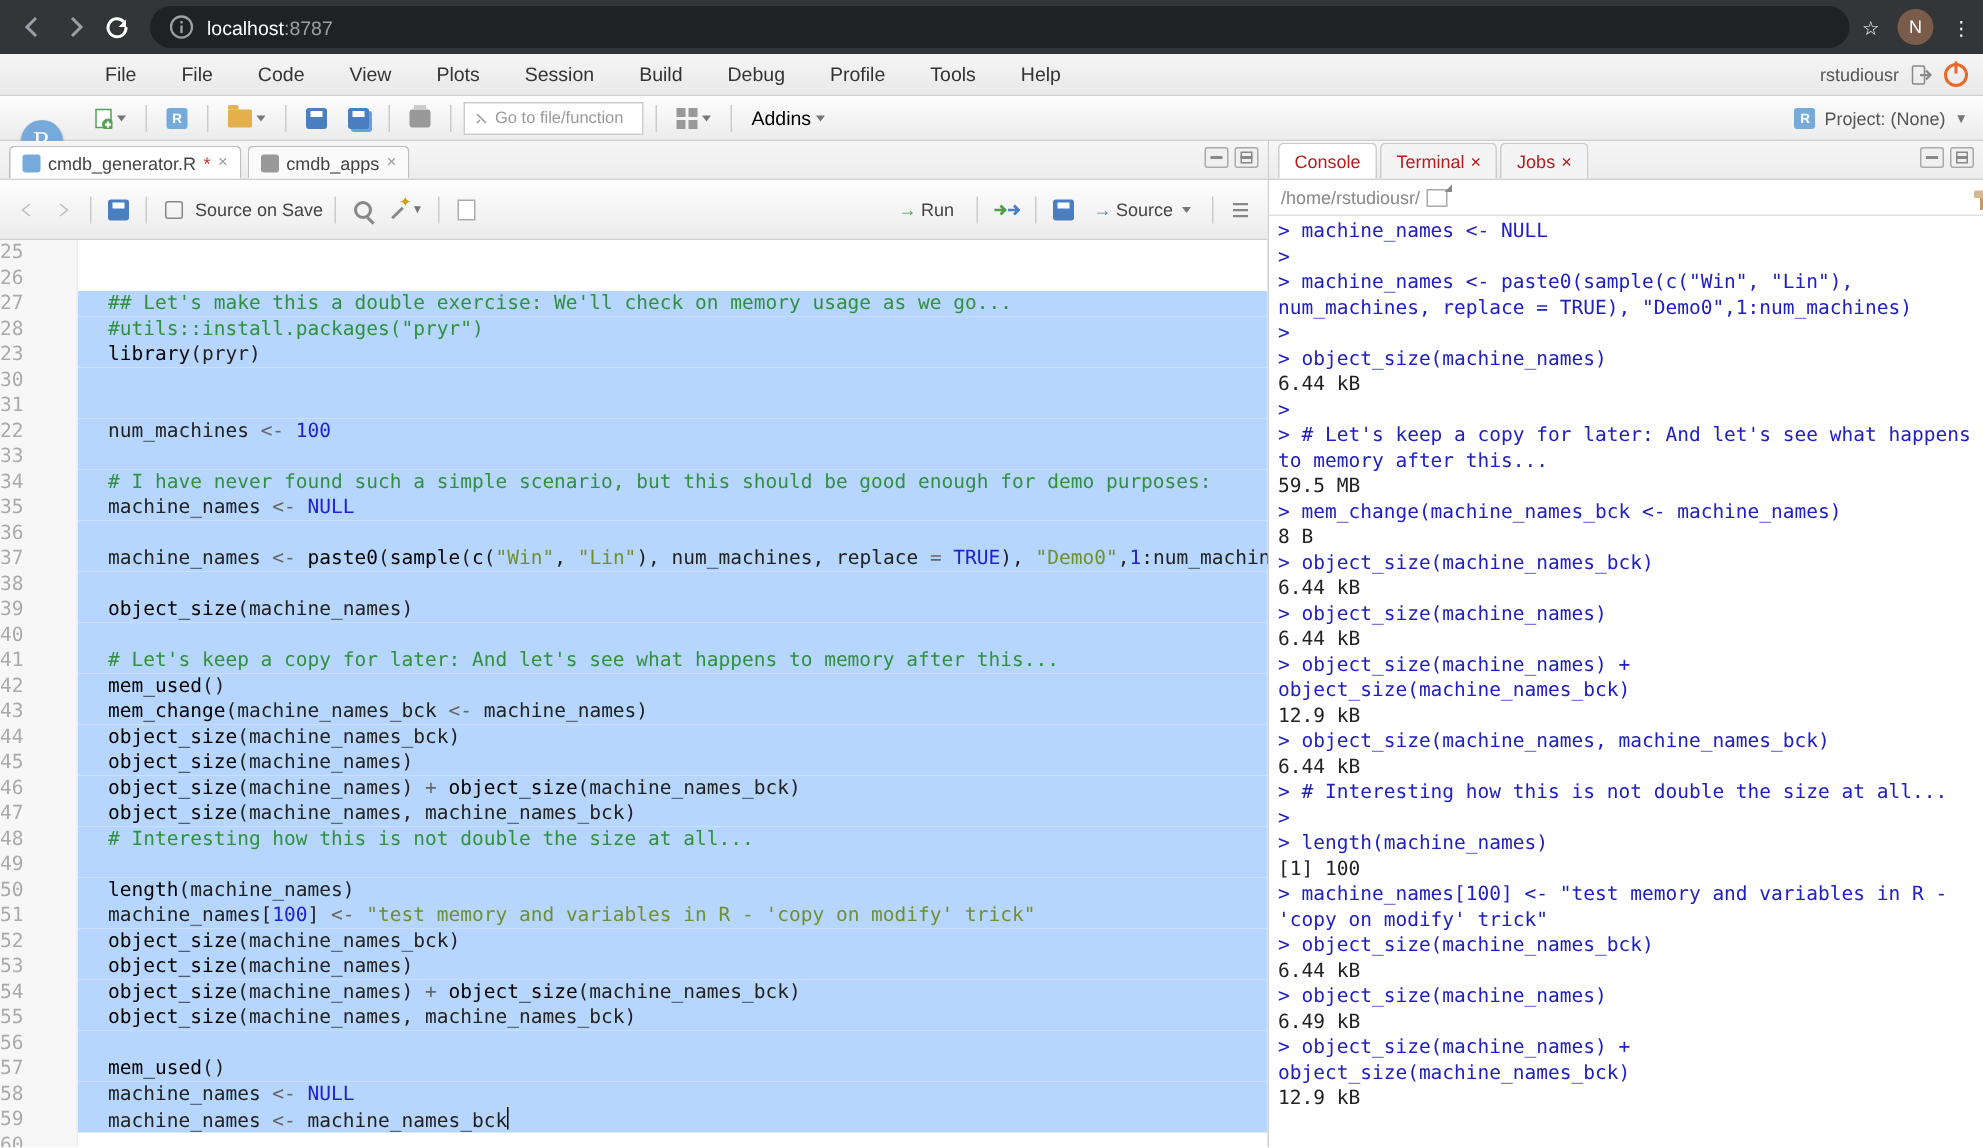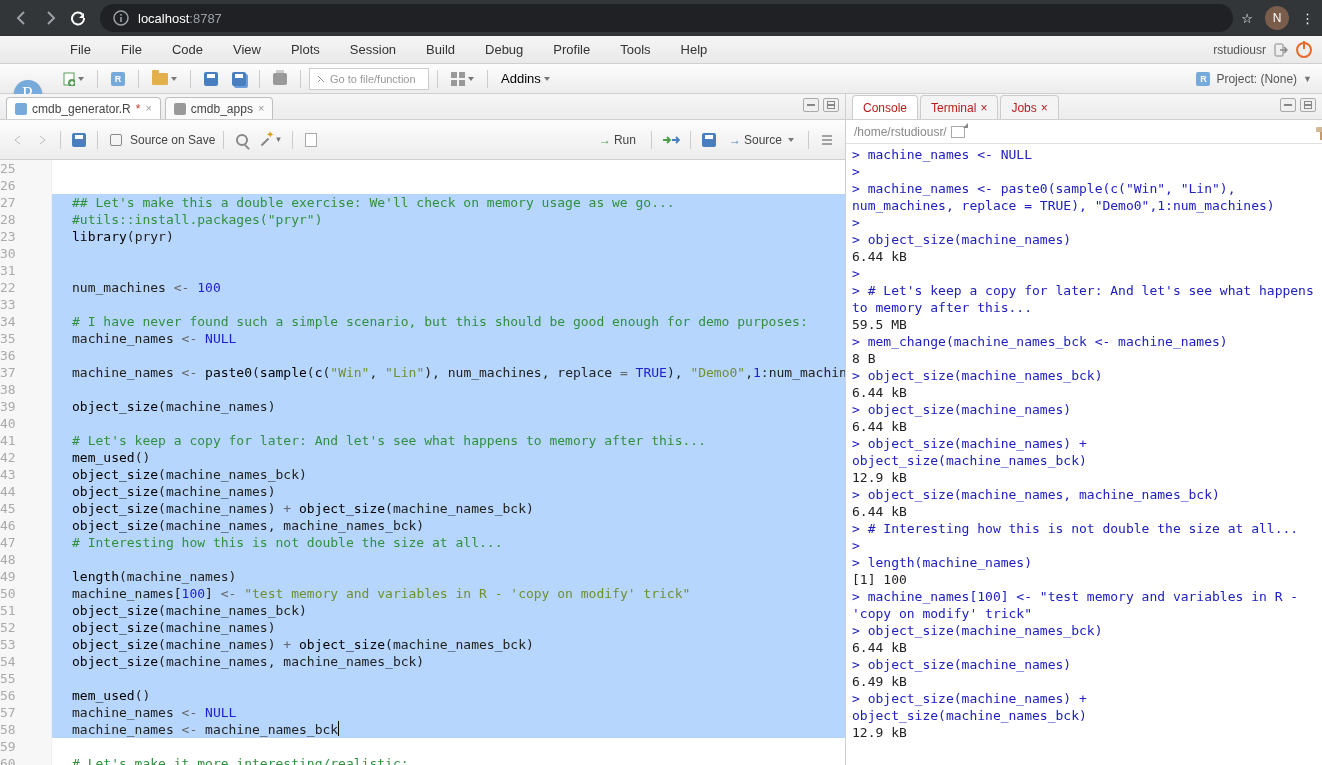--- a/index.html
+++ b/index.html
@@ -378,20 +378,21 @@
           <div class="line sel"></div>
           <div class="line sel"><span class="tk-comment"># I have never found such a simple scenario, but this should be good enough for demo purposes:</span></div>
           <div class="line sel"><span class="tk-text">machine_names </span><span class="tk-op">&lt;- </span><span class="tk-null">NULL</span></div>
           <div class="line sel"></div>
           <div class="line sel"><span class="tk-text">machine_names </span><span class="tk-op">&lt;- </span><span class="tk-func">paste0</span><span class="tk-text">(</span><span class="tk-func">sample</span><span class="tk-text">(</span><span class="tk-func">c</span><span class="tk-text">(</span><span class="tk-string">"Win"</span><span class="tk-text">, </span><span class="tk-string">"Lin"</span><span class="tk-text">), num_machines, replace </span><span class="tk-op">= </span><span class="tk-null">TRUE</span><span class="tk-text">), </span><span class="tk-string">"Demo0"</span><span class="tk-text">,</span><span class="tk-number">1</span><span class="tk-text">:num_machines)</span></div>
           <div class="line sel"></div>
           <div class="line sel"><span class="tk-func">object_size</span><span class="tk-text">(machine_names)</span></div>
           <div class="line sel"></div>
           <div class="line sel"><span class="tk-comment"># Let's keep a copy for later: And let's see what happens to memory after this...</span></div>
           <div class="line sel"><span class="tk-func">mem_used</span><span class="tk-text">()</span></div>
+          <div class="line sel"><span class="tk-func">mem_change</span><span class="tk-text">(machine_names_bck </span><span class="tk-op">&lt;- </span><span class="tk-text">machine_names)</span></div>
           <div class="line sel"><span class="tk-func">object_size</span><span class="tk-text">(machine_names_bck)</span></div>
           <div class="line sel"><span class="tk-func">object_size</span><span class="tk-text">(machine_names)</span></div>
           <div class="line sel"><span class="tk-func">object_size</span><span class="tk-text">(machine_names) </span><span class="tk-op">+ </span><span class="tk-func">object_size</span><span class="tk-text">(machine_names_bck)</span></div>
           <div class="line sel"><span class="tk-func">object_size</span><span class="tk-text">(machine_names, machine_names_bck)</span></div>
           <div class="line sel"><span class="tk-comment"># Interesting how this is not double the size at all...</span></div>
           <div class="line sel"></div>
           <div class="line sel"><span class="tk-func">length</span><span class="tk-text">(machine_names)</span></div>
           <div class="line sel"><span class="tk-text">machine_names[</span><span class="tk-number">100</span><span class="tk-text">] </span><span class="tk-op">&lt;- </span><span class="tk-string">"test memory and variables in R - 'copy on modify' trick"</span></div>
           <div class="line sel"><span class="tk-func">object_size</span><span class="tk-text">(machine_names_bck)</span></div>
           <div class="line sel"><span class="tk-func">object_size</span><span class="tk-text">(machine_names)</span></div>

